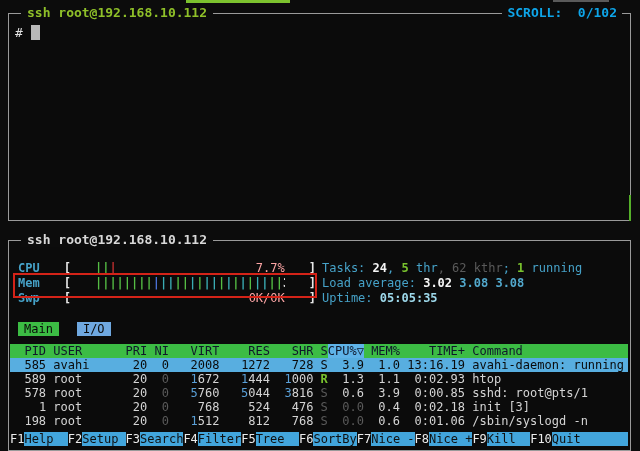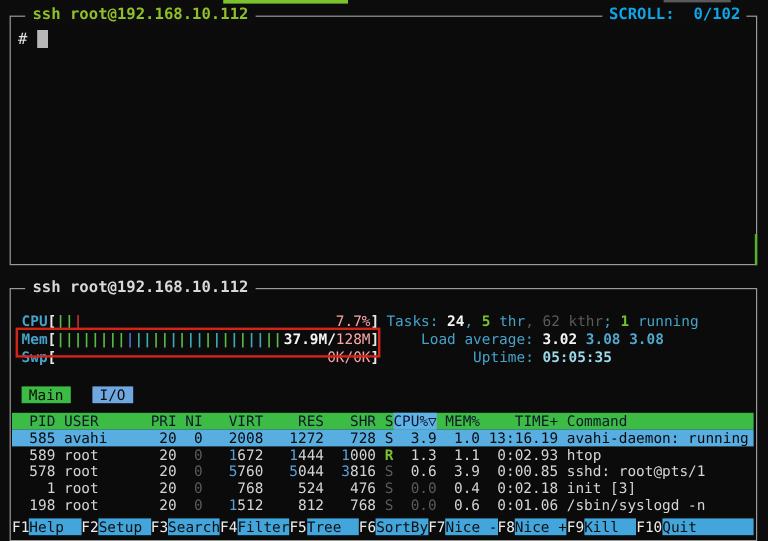--- a/index.html
+++ b/index.html
@@ -32,30 +32,30 @@
   .prompt-line { margin:11px 0 0 6px; font-size:13px; color:#e0e0e0; white-space:pre; }
   .cursor { display:inline-block; width:9px; height:15px; background:#b8b8b8; vertical-align:-3px; margin-left:8px; }
 
   
   .htop { position:relative; height:100%; box-sizing:border-box; padding:20px 2px 0 1px;
           font-size:12px; line-height:15px; color:#d0d0d0; }
   .htop span, .htop div { white-space:pre; }
 
   .meters-info { display:flex; align-items:flex-start; }
   .meters { width:306px; flex:none; }
-  .meter { display:flex; height:15px; }
+  .meter { display:flex; height:15px;gap:24px; }
   .meter-label { color:#46a2c8; font-weight:bold; width:3ch; box-sizing:content-box; padding-left:8px; flex:none; }
   .bracket { color:#e8e8e8; font-weight:bold; flex:none; }
   .meter-track { flex:1; display:flex; overflow:hidden; }
   .bars { flex:none; font-weight:bold; }
   .spacer { flex:1; }
   .bar-g { color:#55bd44; } .bar-b { color:#4a6fd4; } .bar-c { color:#3aacb4; } .bar-r { color:#c43030; }
 
   .info { margin-left:6px; }
-  .info-line { height:15px;text-align:center; }
+  .info-line { height:15px; }
 
   .annotation-box { position:absolute; left:4px; top:32px; width:300px; height:21px;
                     border:2px solid #d42318; pointer-events:none; }
 
   .tabs { margin-top:16px; height:14px; line-height:14px; padding-left:8px; }
   .tab { display:inline-block; padding:0 6px; color:#0a0a0a; }
   .tab-active { background:#3cbc44; }
   .tab-inactive { background:#6fa8e0; margin-left:18px; }
 
   .grid-line { display:grid;

